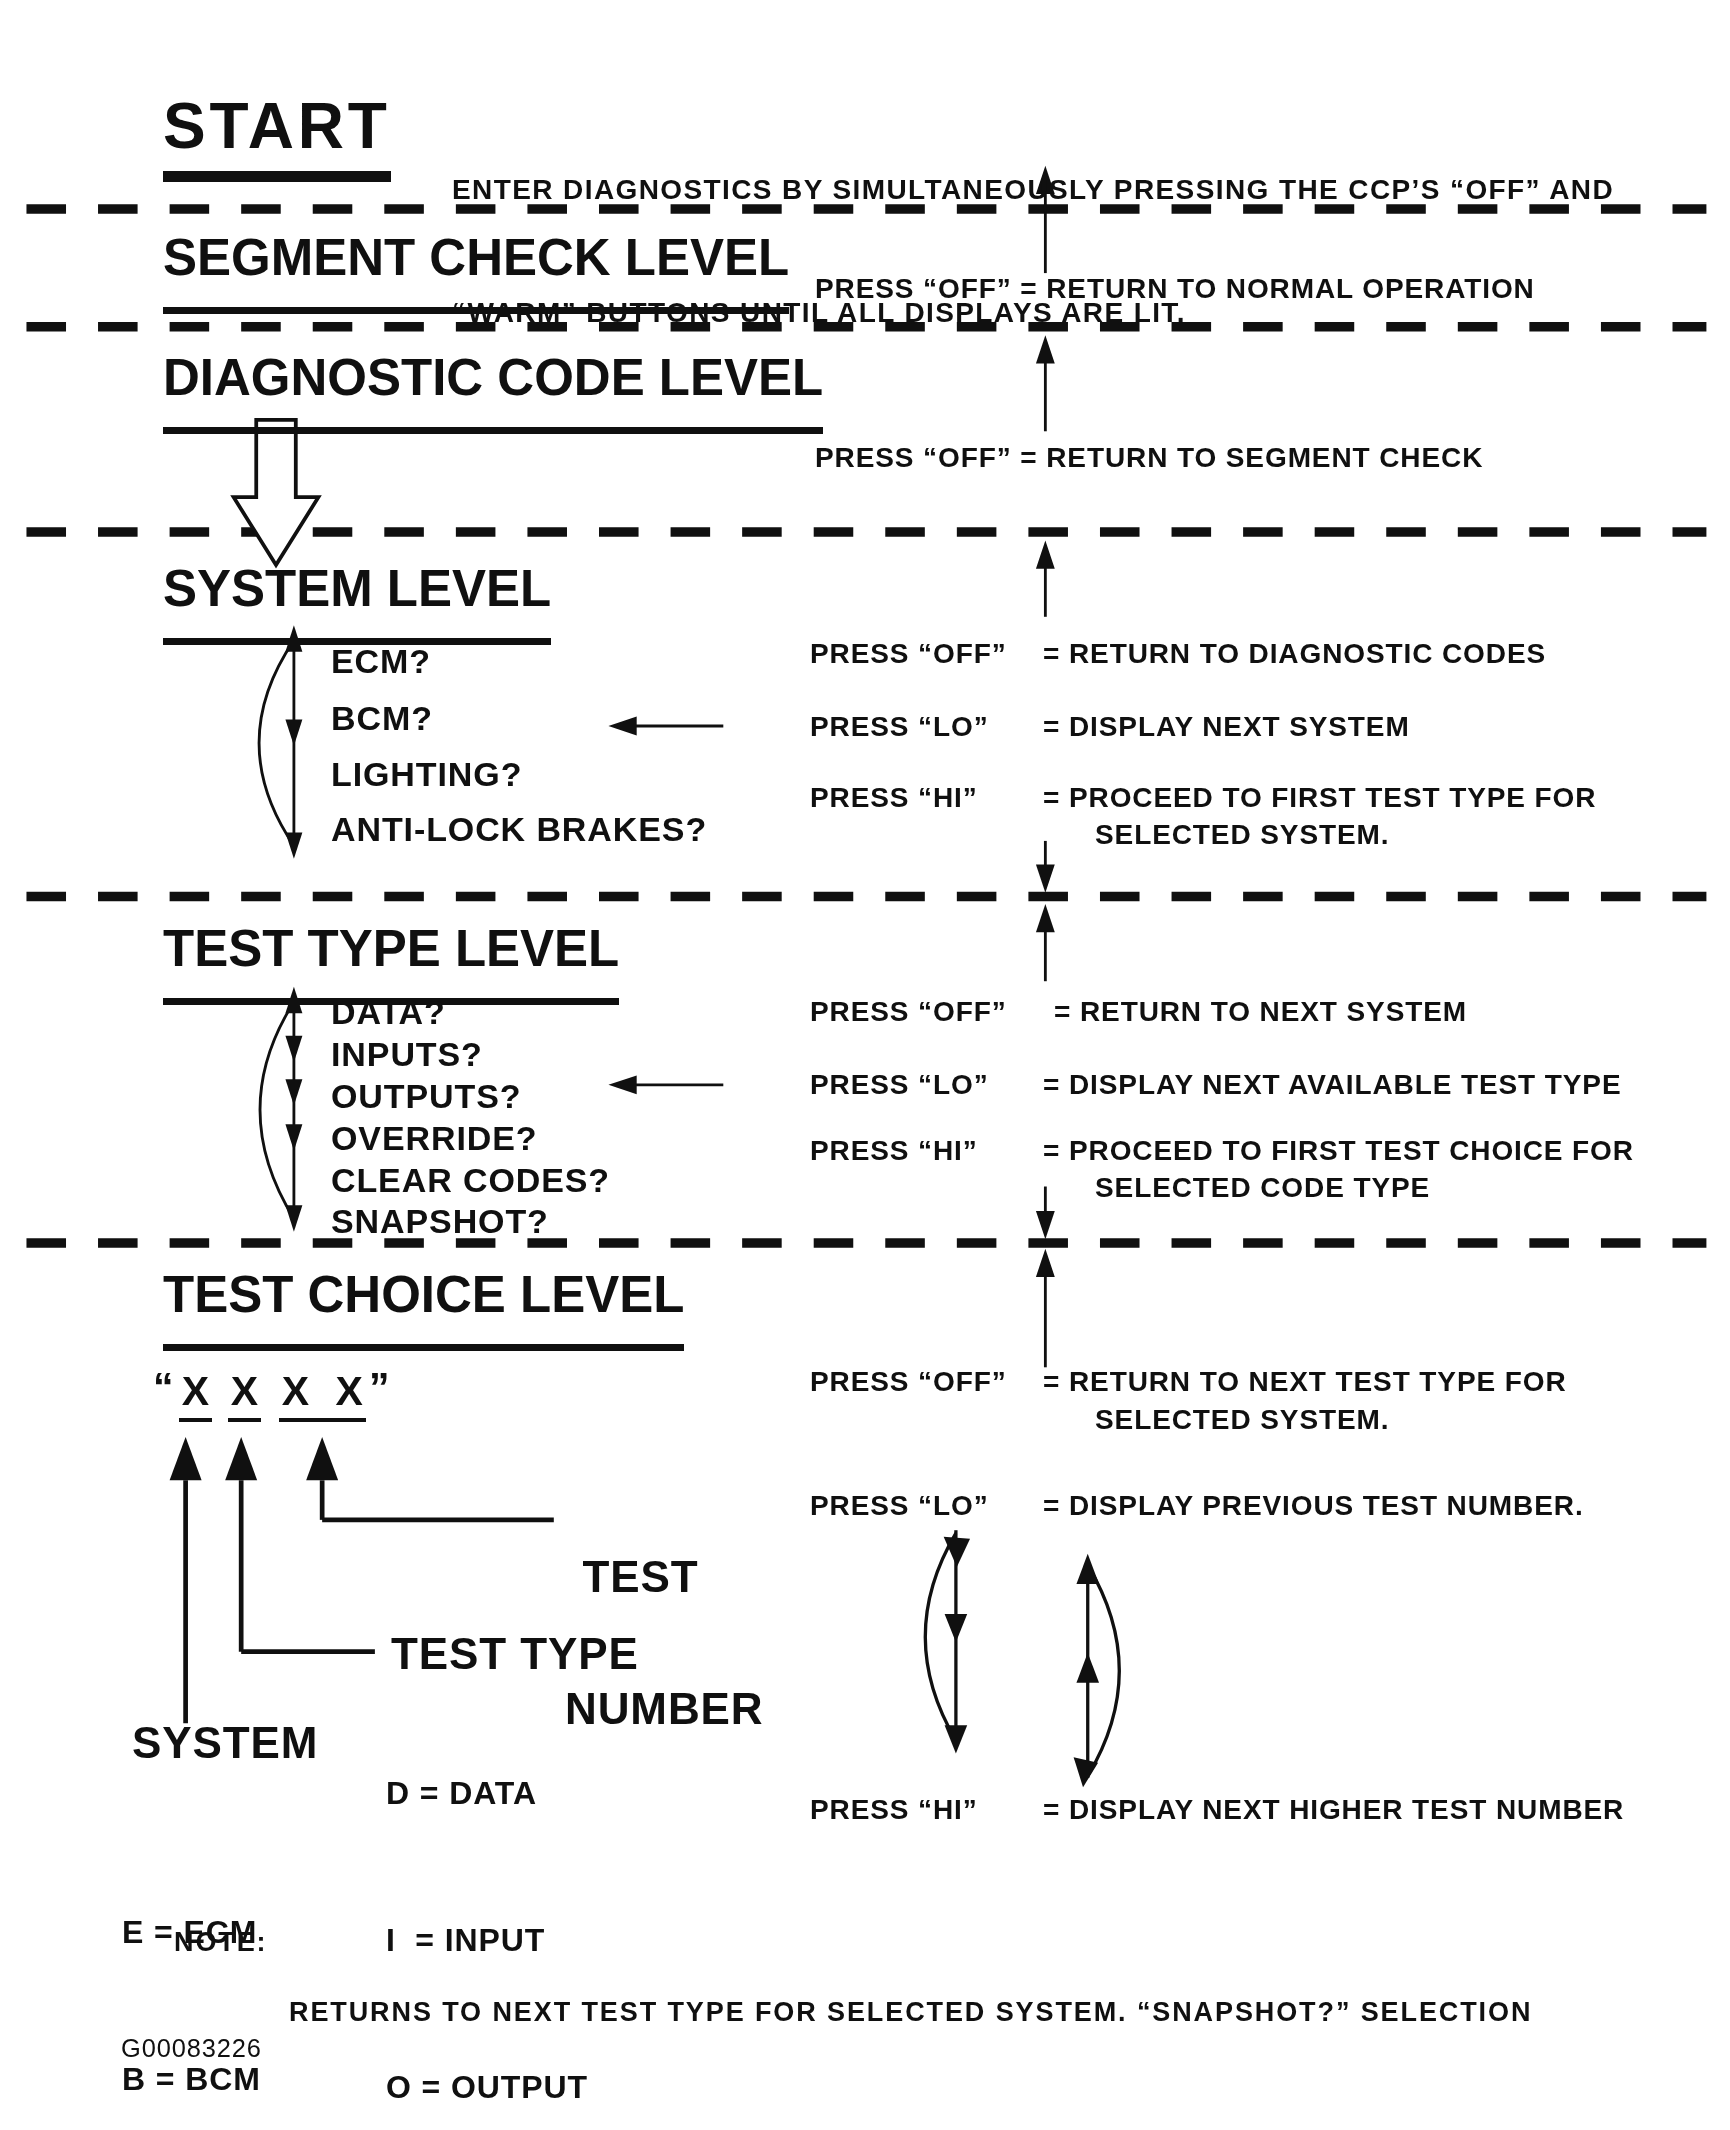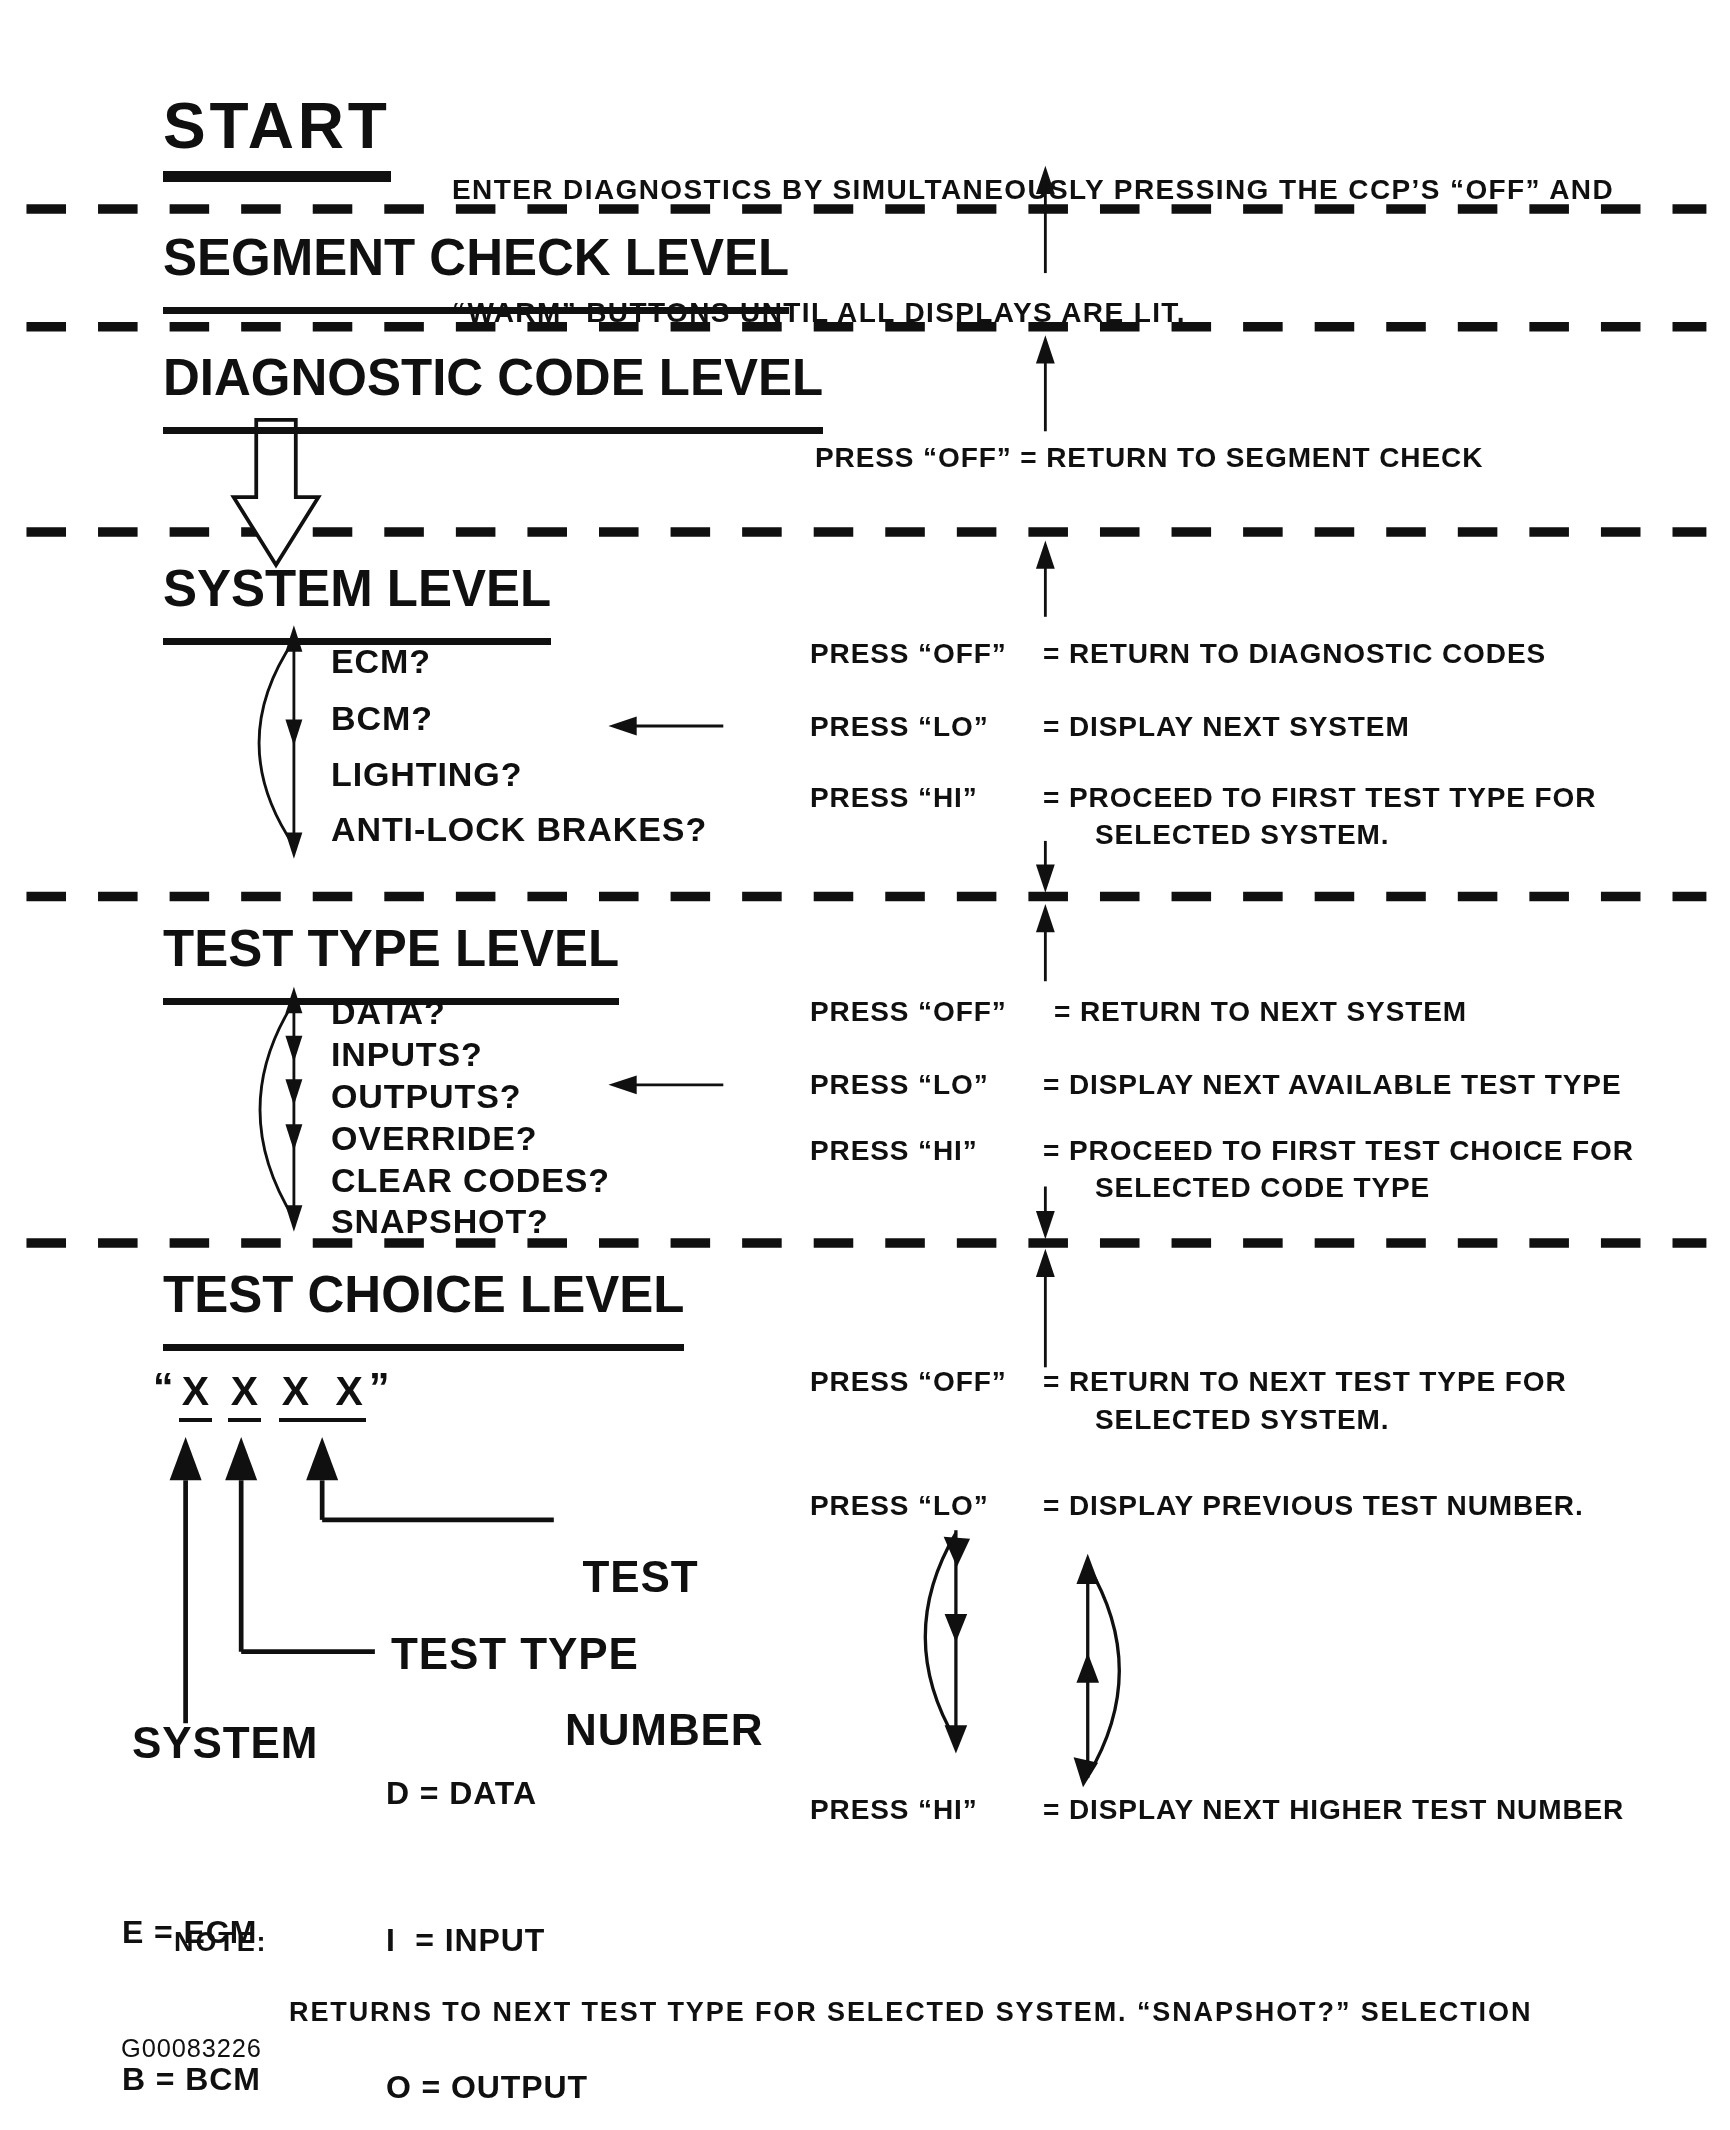--- a/index.html
+++ b/index.html
@@ -132,20 +132,21 @@
     </g>
   </svg>
 
   <div class="abs start-title" style="left:163px;top:94px;">START</div>
   <div class="abs instr" style="left:452px;top:87px;">
     <div>ENTER DIAGNOSTICS BY SIMULTANEOUSLY PRESSING THE CCP’S “OFF” AND</div>
     <div>“WARM” BUTTONS UNTIL ALL DISPLAYS ARE LIT.</div>
   </div>
 
   <div class="abs title" style="left:163px;top:232px;">SEGMENT CHECK LEVEL</div>
+  <div class="abs press" style="left:815px;top:275px;">PRESS “OFF” = RETURN TO NORMAL OPERATION</div>
 
   <div class="abs title" style="left:163px;top:352px;">DIAGNOSTIC CODE LEVEL</div>
   <div class="abs title" style="left:163px;top:563px;">SYSTEM LEVEL</div>
 
   <div class="abs press" style="left:815px;top:444px;">PRESS “OFF” = RETURN TO SEGMENT CHECK</div>
   <div class="abs item" style="left:331px;top:644px;">ECM?</div>
   <div class="abs item" style="left:331px;top:701px;">BCM?</div>
   <div class="abs item" style="left:331px;top:757px;">LIGHTING?</div>
   <div class="abs item" style="left:331px;top:812px;">ANTI-LOCK BRAKES?</div>
 
@@ -176,21 +177,21 @@
   <div class="abs title" style="left:163px;top:1269px;">TEST CHOICE LEVEL</div>
 
   <div class="abs xchar" style="left:153px;top:1367px;">“</div>
   <div class="abs xchar" style="left:179px;top:1371px;"><span class="xu">X</span></div>
   <div class="abs xchar" style="left:228px;top:1371px;"><span class="xu">X</span></div>
   <div class="abs xchar" style="left:279px;top:1371px;"><span class="xu x34">X X</span></div>
   <div class="abs xchar" style="left:369px;top:1367px;">”</div>
 
   <div class="abs ptrlabel" style="left:565px;top:1467px;width:151px;text-align:center;">
     <div>TEST</div>
-    <div style="margin-top:21px;">NUMBER</div>
+    <div style="margin-top:0;">NUMBER</div>
   </div>
   <div class="abs ptrlabel" style="left:391px;top:1632px;">TEST TYPE</div>
   <div class="abs ptrlabel" style="left:132px;top:1721px;">SYSTEM</div>
 
   <div class="abs legend" style="left:386px;top:1671px;">
     <div>D = DATA</div>
     <div>I  = INPUT</div>
     <div>O = OUTPUT</div>
     
   </div>

